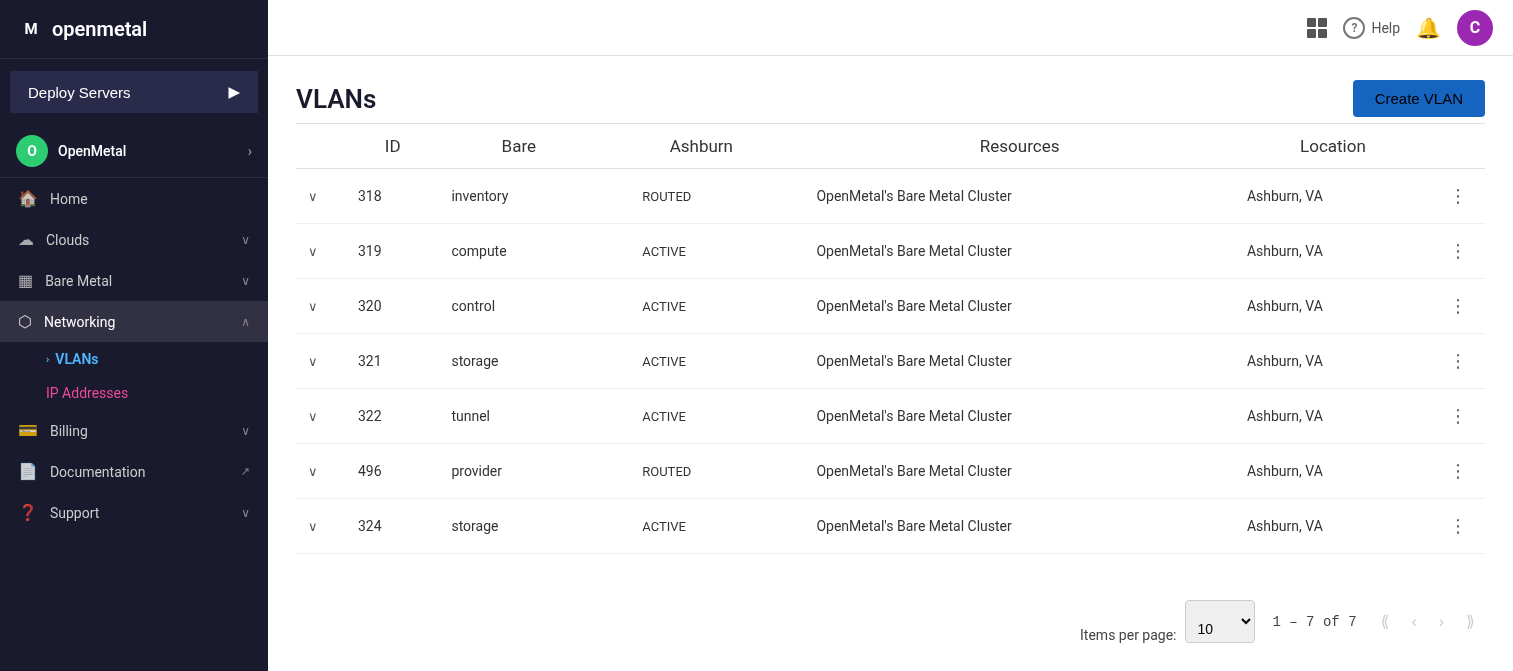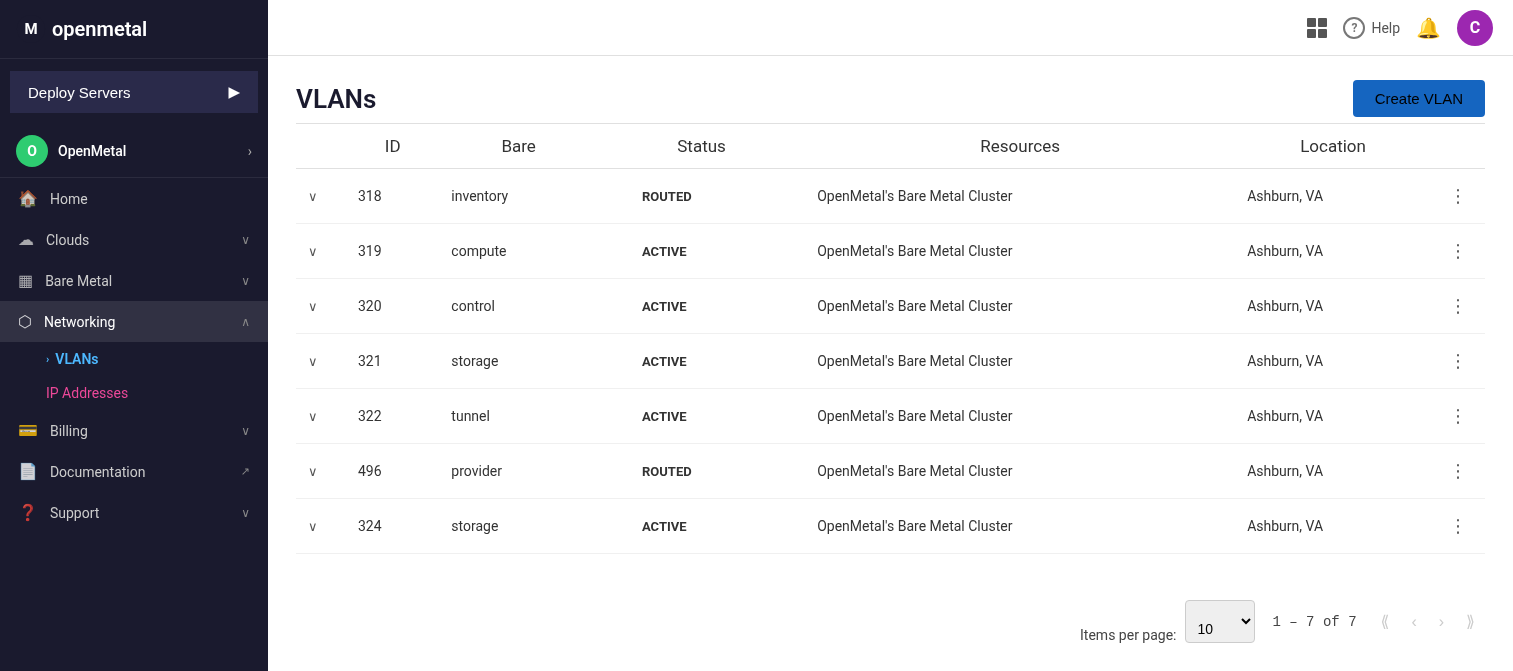--- a/index.html
+++ b/index.html
@@ -171,21 +171,21 @@
       font-size: 14px;
       color: #333;
     }
     .expand-chevron {
       cursor: pointer;
       color: #555;
       font-size: 13px;
     }
     .status-badge {
       font-size: 13px;
-      font-weight: 700;
+      font-weight: 400;
       color: #333;
       margin-left: 32px;
     }
     .more-btn {
       background: none; border: none; cursor: pointer;
       font-size: 18px; color: #555; padding: 2px 6px;
       display: flex; align-items: center;
     }
     .td-more { text-align: right; width: 40px; }
 
@@ -320,21 +320,21 @@
     </div>
     <hr class="divider">
 
     <div class="table-wrap">
       <table>
         <thead>
           <tr>
             <th></th>
             <th>ID</th>
             <th>Bare</th>
-            <th>Status</th>
+            <th>Ashburn</th>
             <th>Resources</th>
             <th>Location</th>
             <th></th>
           </tr>
         </thead>
         <tbody id="table-body">
 
         <tr>
     <td><span class="expand-chevron">∨</span></td>
     <td>318</td>

